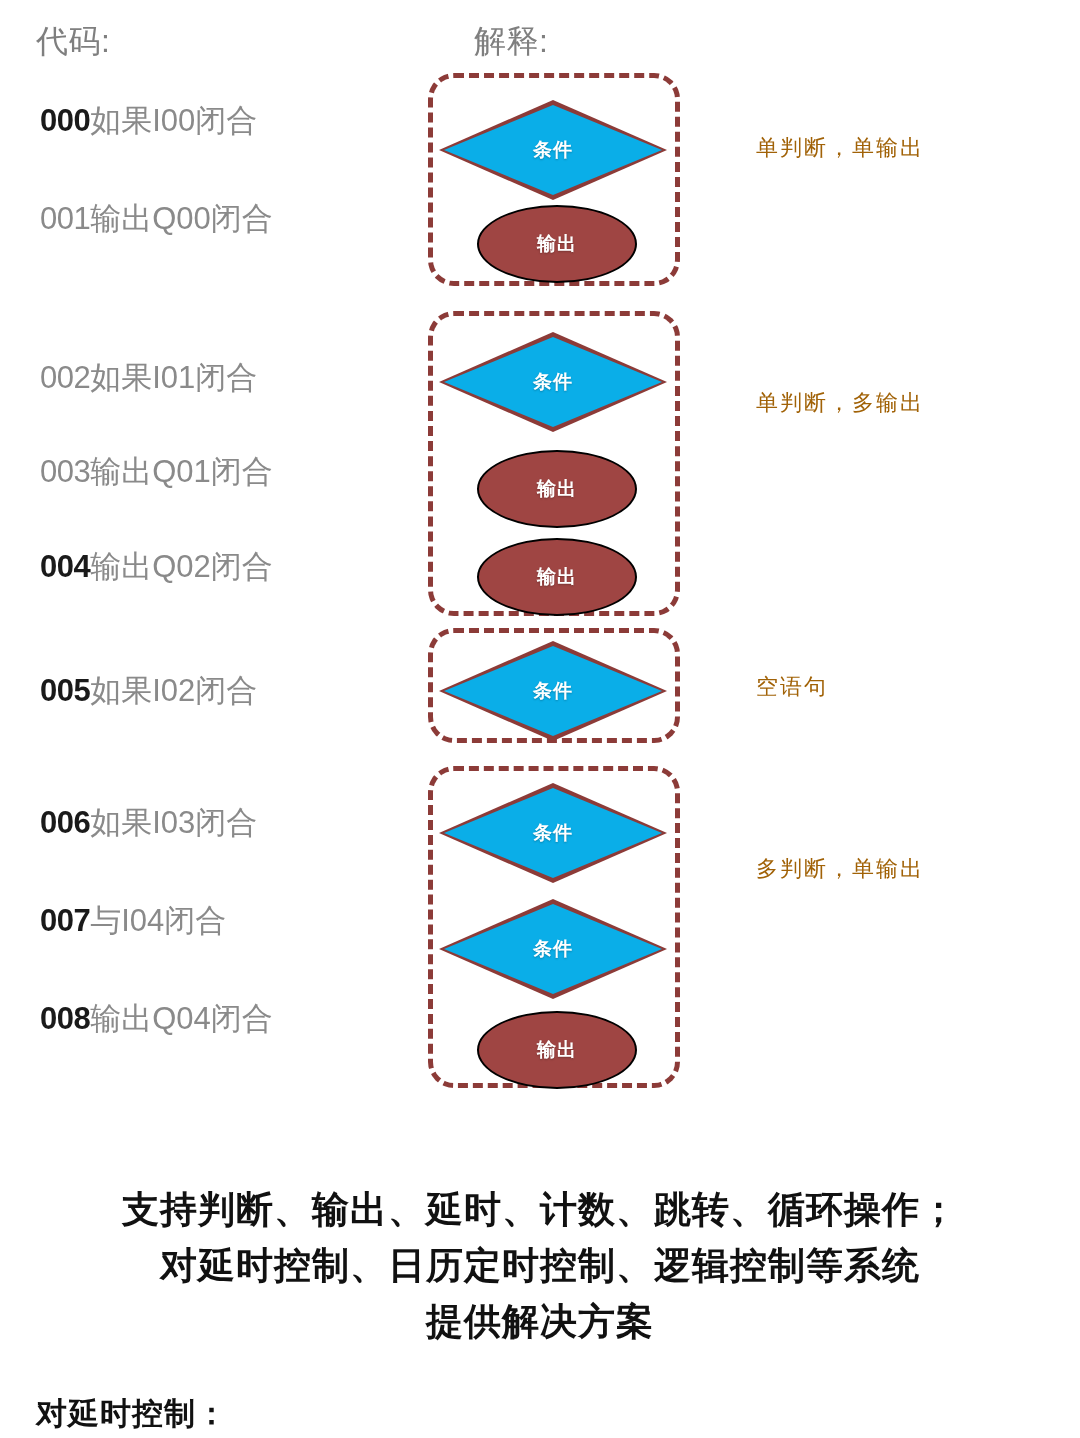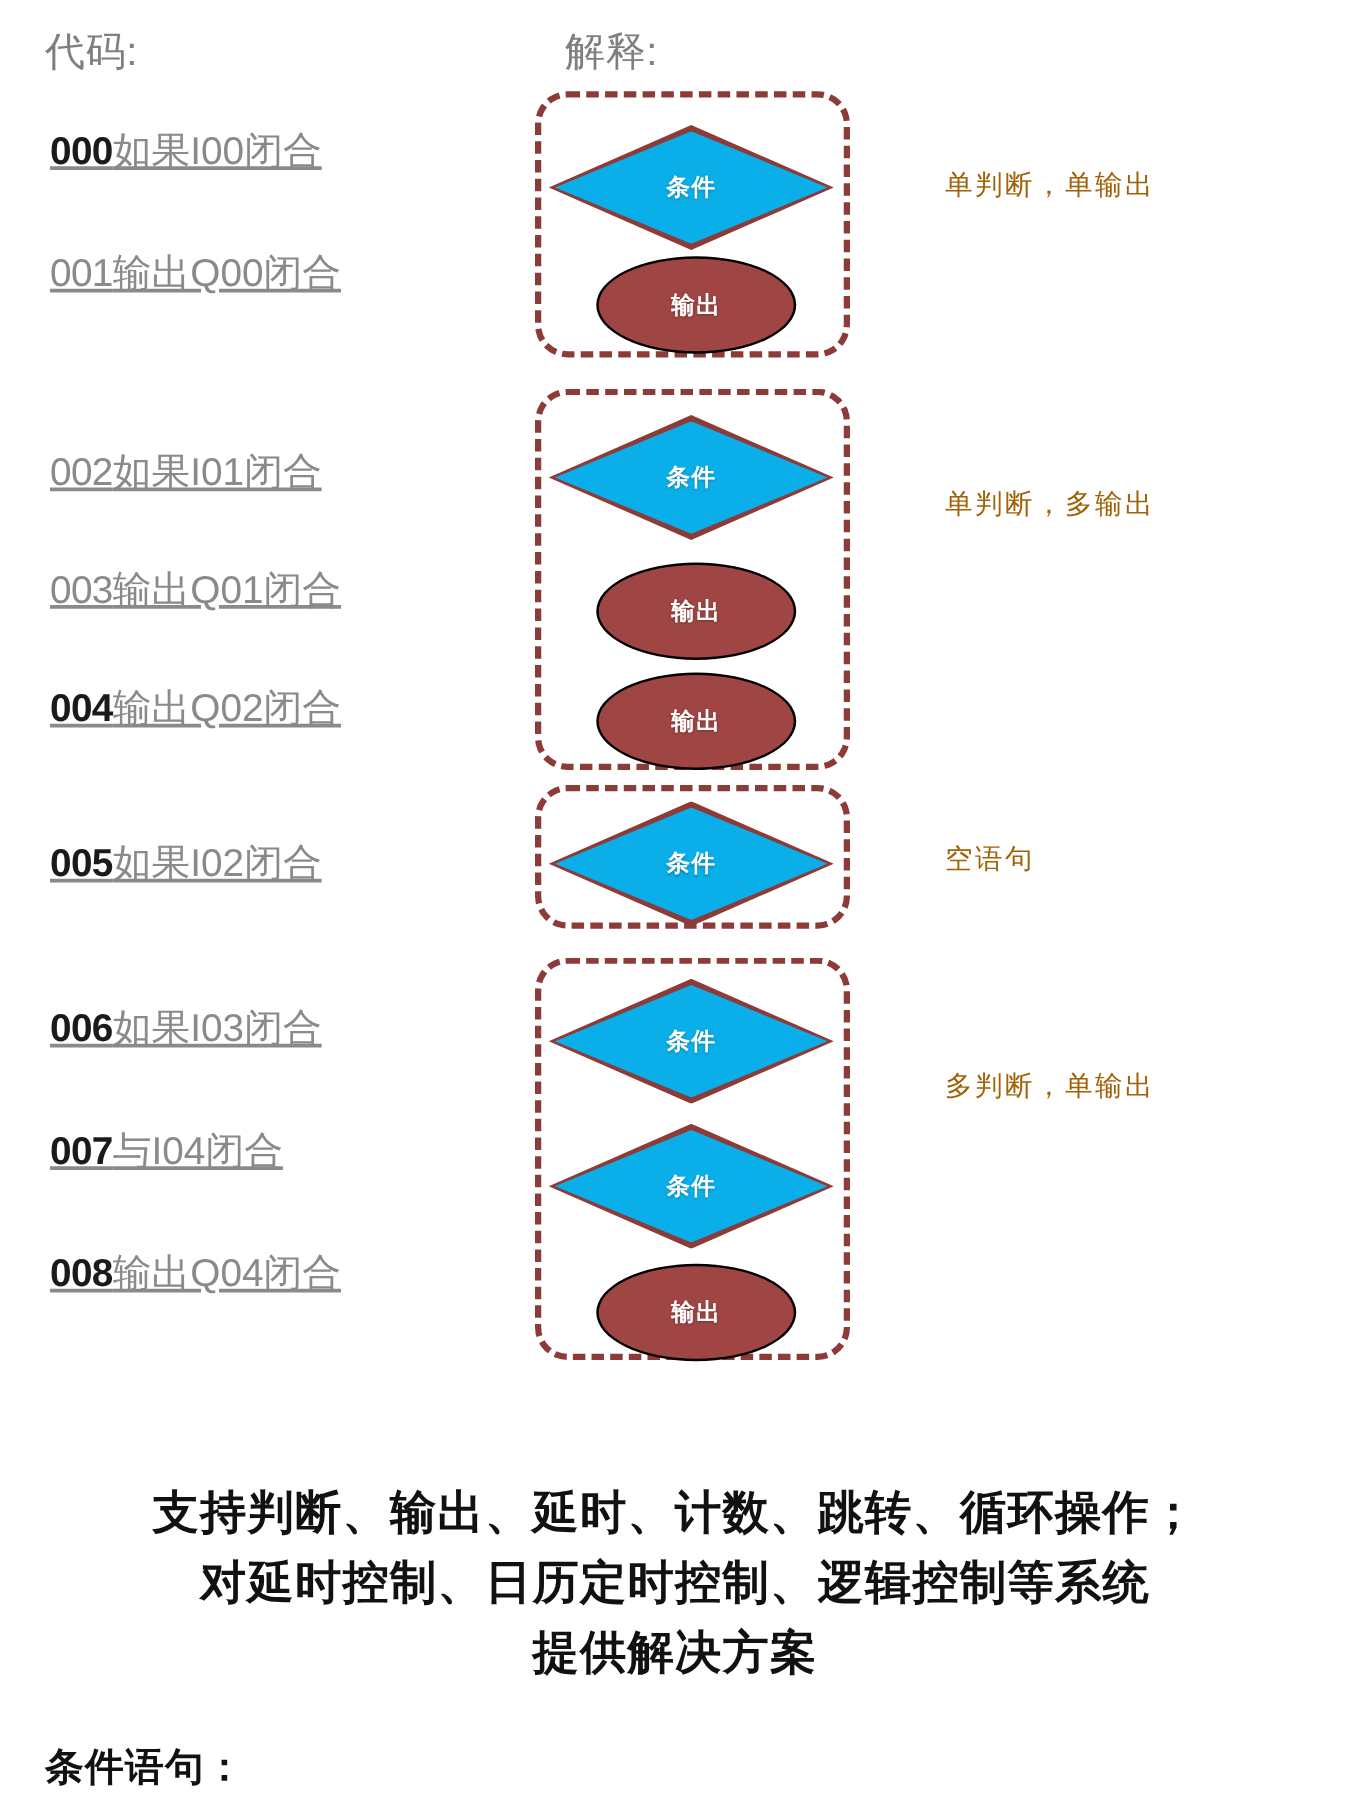--- a/index.html
+++ b/index.html
@@ -19,36 +19,35 @@
 
   
   .col-header {
     position: absolute;
     font-size: 32px;
     color: #7f7f7f;
     letter-spacing: 0.5px;
     white-space: nowrap;
   }
   #hdr-code { left: 36px;  top: 20px; }
-  #hdr-expl { left: 452px; top: 20px; text-align: center; }
+  #hdr-expl { left: 474px; top: 20px; text-align: center; }
 
   
   #code-column {
     position: absolute;
     left: 40px;
     top: 105px;
     width: 380px;
   }
   .code-line {
     position: absolute;
     font-size: 31px;
     line-height: 1;
     white-space: nowrap;
     color: #8a8a8a;
-    text-decoration: underline;
   }
   .code-line .num {
     font-weight: bold;
     letter-spacing: -0.5px;
   }
   .code-line .num.dark  { color: #1a1a1a; }
   .code-line .num.light { color: #8a8a8a; font-weight: normal; }
   .code-line .body { color: #8a8a8a; font-weight: normal; }
 
   
@@ -208,13 +207,13 @@
     <div class="expl-label" style="top: 672px;">空语句</div>
     <div class="expl-label" style="top: 854px; text-align: center;">多判断，单输出</div>
   </div>
 
 <div id="summary">
     <div class="sum-line">支持判断、输出、延时、计数、跳转、循环操作；</div>
     <div class="sum-line">对延时控制、日历定时控制、逻辑控制等系统</div>
     <div class="sum-line">提供解决方案</div>
   </div>
 
-<div id="footer-label">条件语句：</div>
+<div id="footer-label">对延时控制：</div>
 
 </body></html>

